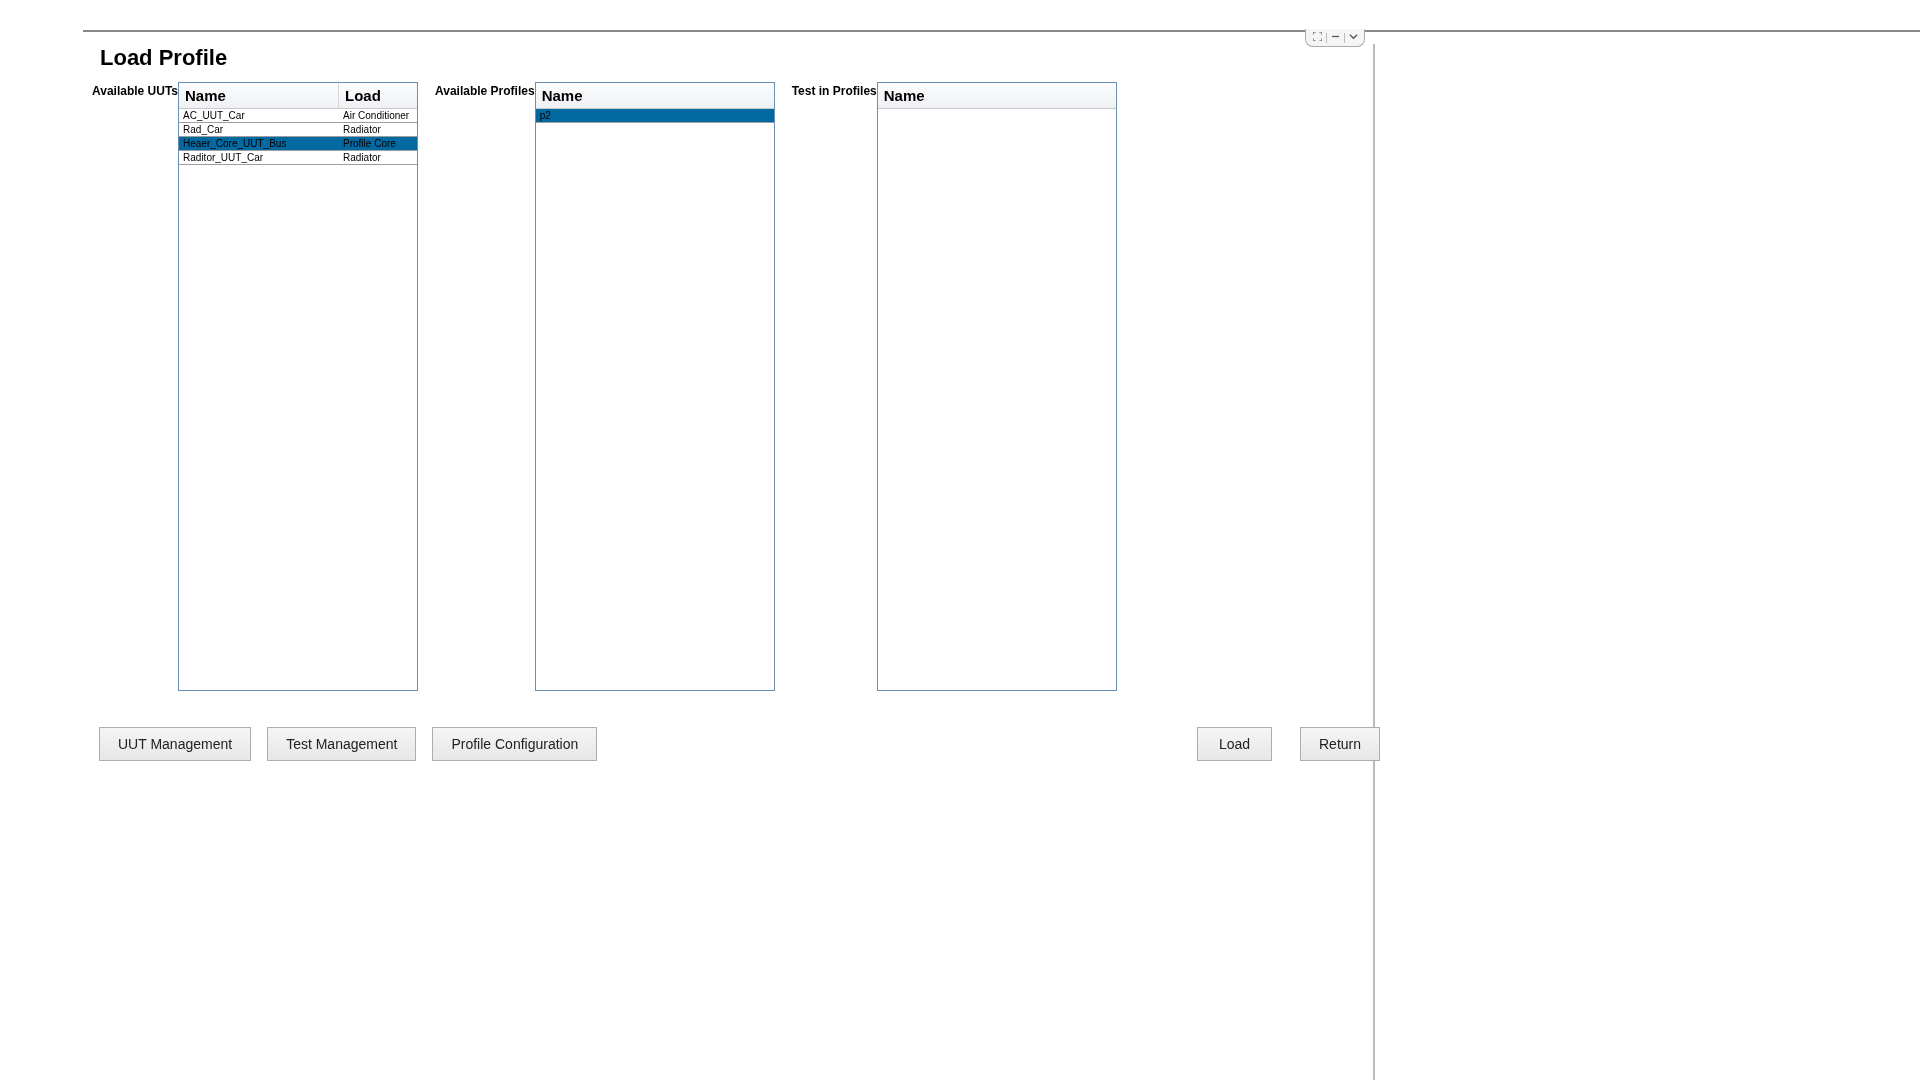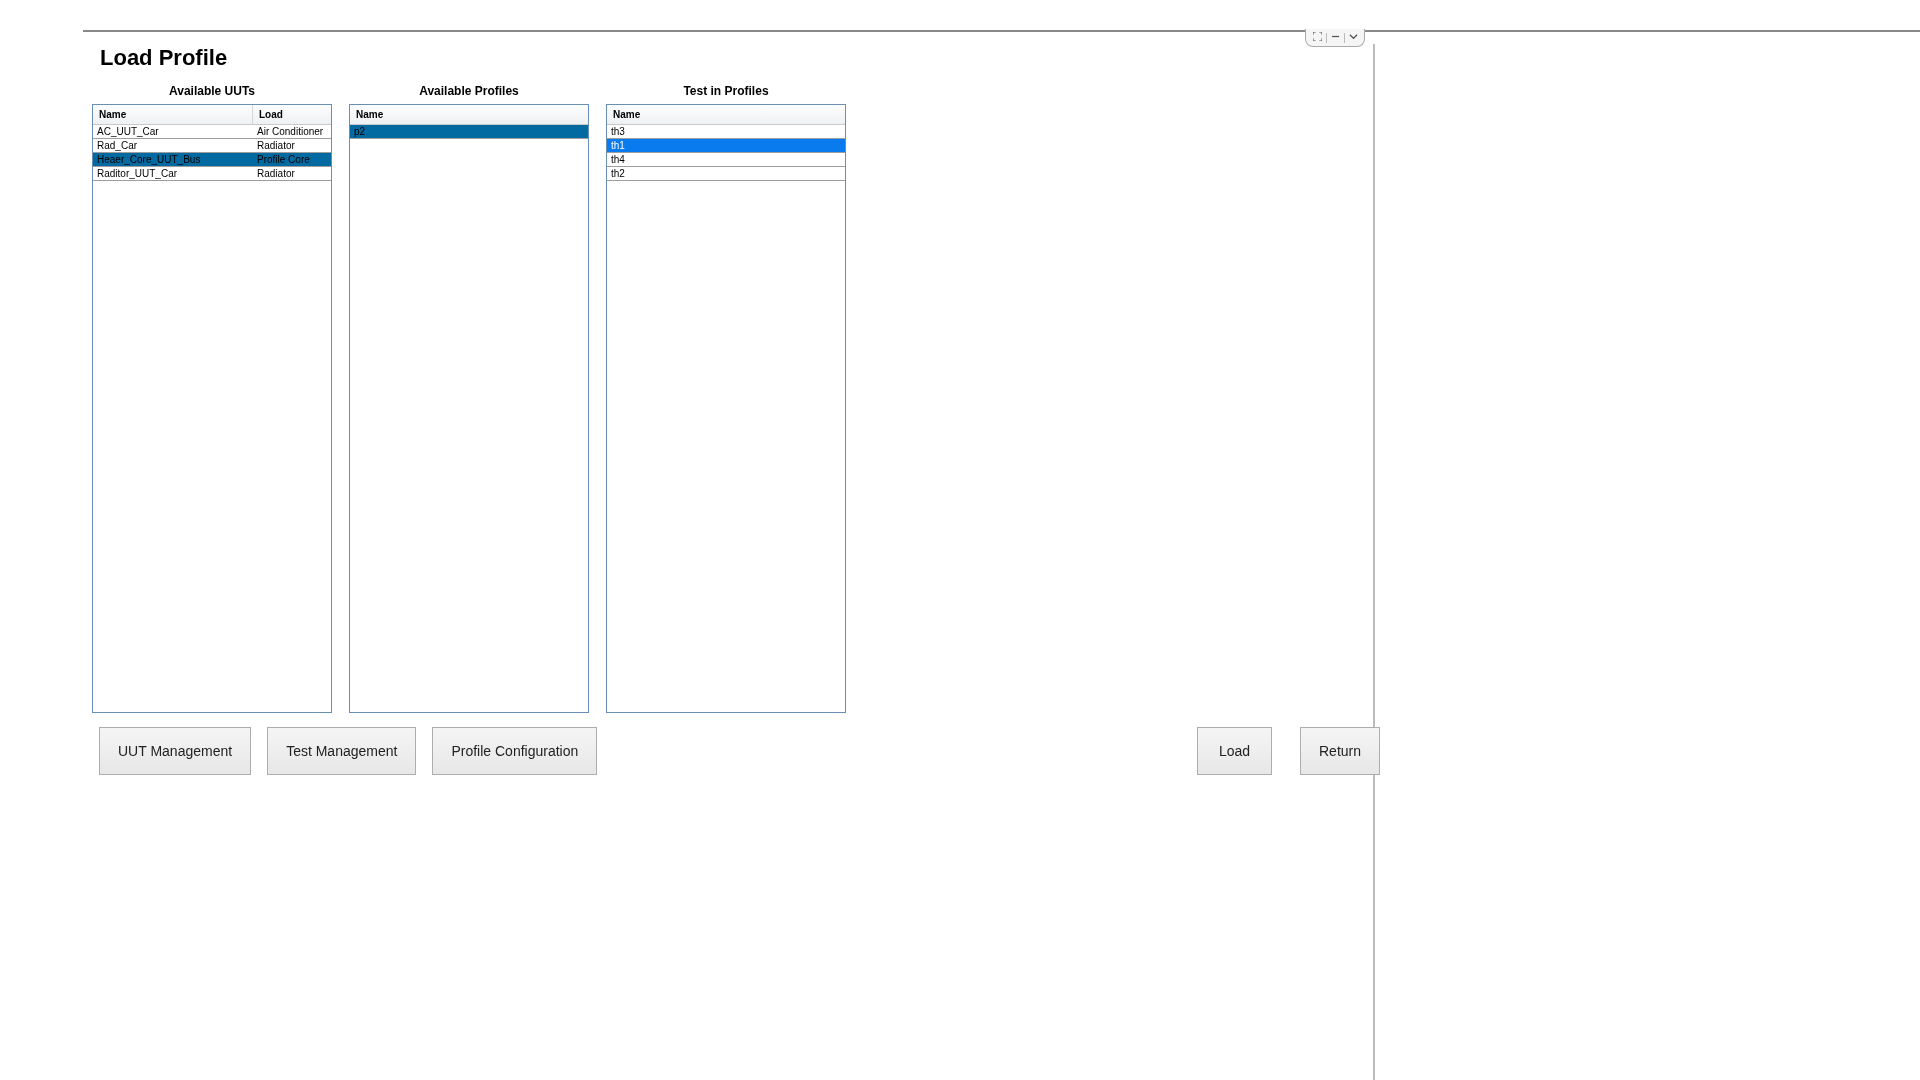--- a/index.html
+++ b/index.html
@@ -73,21 +73,21 @@
 
   .panels {
     position: absolute;
     top: 82px;
     left: 92px;
     display: flex;
     gap: 17px;
   }
   .panel {
     display: flex;
-    flex-direction: column;
+    flex-direction: row;
     align-items: stretch;
   }
   .panel-title {
     text-align: center;
     font-weight: 700;
     font-size: 12px;
     padding: 2px 0 6px 0;
   }
   .list-box {
     border: 1px solid #6a8fb5;
@@ -97,21 +97,21 @@
   }
   .panel-uut .list-box { width: 240px; }
   .panel-profiles .list-box { width: 240px; }
   .panel-tests .list-box { width: 240px; }
 
   .list-header {
     display: flex;
     background: linear-gradient(#fdfdfd,#eef1f4);
     border-bottom: 1px solid #c9c9c9;
     font-weight: 600;
-    font-size: 10px;
+    font-size: 15px;
   }
   .list-header .col {
     padding: 4px 6px;
     border-right: 1px solid #d6d6d6;
   }
   .list-header .col:last-child { border-right: none; }
 
   .list-body { }
   .row {
     display: flex;
@@ -141,21 +141,21 @@
   }
   .button-bar-right {
     position: absolute;
     top: 727px;
     left: 1197px;
     display: flex;
     gap: 28px;
   }
   .btn {
     min-width: 75px;
-    height: 48px;
+    height: 34px;
     padding: 8px 18px;
     background: linear-gradient(#f5f5f5,#e7e7e7);
     border: 1px solid #adadad;
     font-size: 14px;
     color: #222;
     cursor: pointer;
     display: flex;
     align-items: center;
     justify-content: center;
   }
@@ -231,34 +231,20 @@
         </div>
     </div>
   </div>
 
   <div class="panel panel-tests">
     <div class="panel-title">Test in Profiles</div>
     <div class="list-box">
       <div class="list-header">
         <div class="col col-name-full">Name</div>
       </div>
-      <div class="list-body" id="tests-body">
-          <div class="row">
-            <div class="cell col-name-full">th3</div>
-          </div>
-          <div class="row selected-blue">
-            <div class="cell col-name-full">th1</div>
-          </div>
-          <div class="row">
-            <div class="cell col-name-full">th4</div>
-          </div>
-          <div class="row">
-            <div class="cell col-name-full">th2</div>
-          </div>
-        </div>
     </div>
   </div>
 
 </div>
 
 <div class="button-bar">
   <button class="btn">UUT Management</button>
   <button class="btn">Test Management</button>
   <button class="btn">Profile Configuration</button>
 </div>

